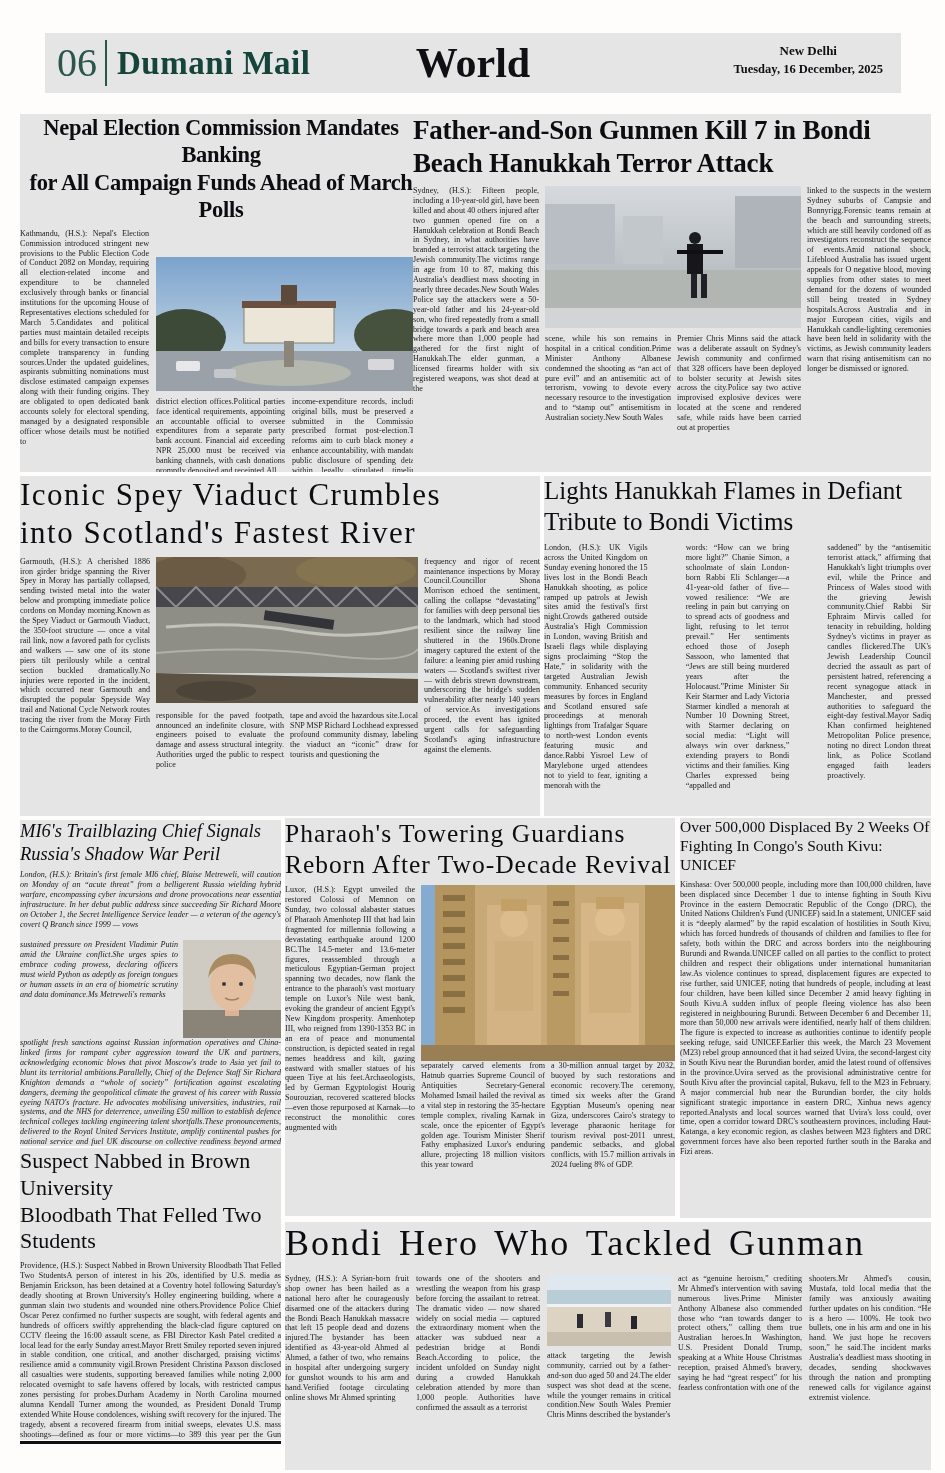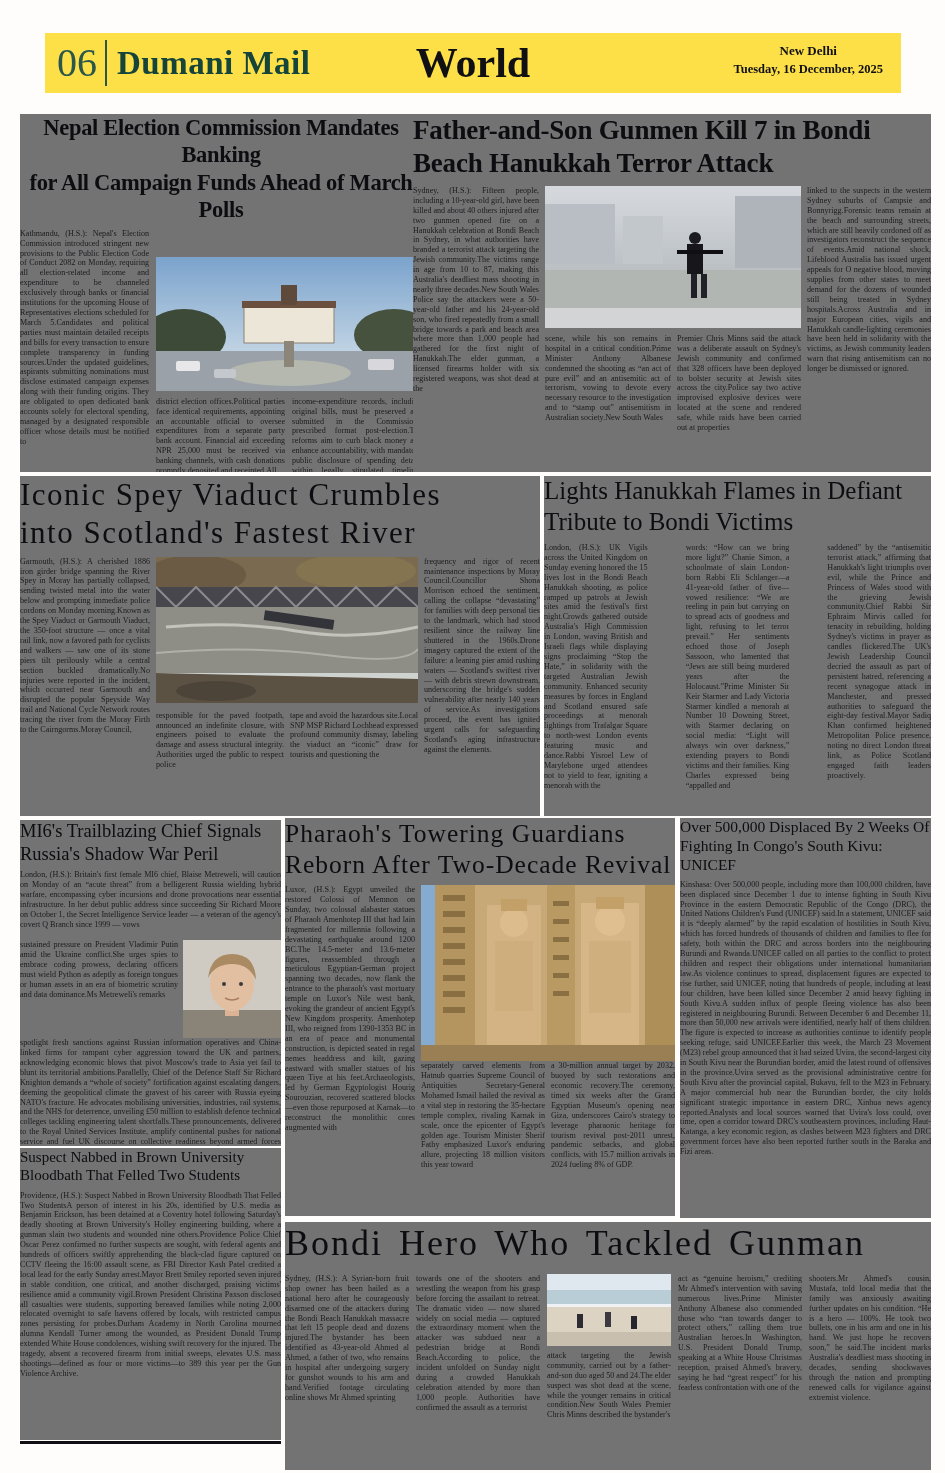--- a/index.html
+++ b/index.html
@@ -1,43 +1,43 @@
 <!DOCTYPE html>
 <html lang="en"><head>
 <meta charset="utf-8">
 <style>
   html,body{margin:0;padding:0;background:#fff;}
   .page{position:relative;width:945px;height:1473px;background:#fffdfb;overflow:hidden;
         font-family:"Liberation Serif","DejaVu Serif",serif;color:#18181c;}
   
-  .masthead-band{position:absolute;left:45px;top:33px;width:856px;height:60px;background:#fde047;
+  .masthead-band{position:absolute;left:45px;top:33px;width:856px;height:60px;background:#e5e5e5;
         display:flex;align-items:center;}
   .pagenum{font-size:40px;color:#2a564c;font-weight:400;margin-left:12px;line-height:1;}
   .mast-divider{width:2px;height:46px;background:#2a564c;margin:0 10px 0 8px;}
   .mastname{font-size:33px;font-weight:700;color:#14443a;letter-spacing:.5px;}
   .section-title{position:absolute;left:0;right:0;text-align:center;font-size:42px;font-weight:700;color:#101014;}
   .dateline{position:absolute;right:18px;top:10px;text-align:center;color:#101014;}
   .dateline .city{font-size:13px;font-weight:700;}
   .dateline .date{font-size:12.5px;font-weight:700;margin-top:3px;}
   
-  .article{position:absolute;overflow:hidden;background:#737373;}
+  .article{position:absolute;overflow:hidden;background:#e5e5e5;}
   .hl{color:#0d0d11;line-height:1.22;}
   .hl-line{display:block;}
   .bcol{font-size:8.1px;line-height:9.9px;text-align:justify;overflow:hidden;color:#1b1b1f;}
   .row{display:flex;}
   .photo{overflow:hidden;background:#ccc;}
   .photo svg{display:block;width:100%;height:100%;}
   .rule{position:absolute;background:#101014;}
   
   .hl-nepal{font-size:22.5px;font-weight:700;letter-spacing:-.3px;text-align:center;}
   .hl-bondi-attack{font-size:27px;font-weight:700;letter-spacing:-.2px;}
   .hl-spey{font-size:31px;font-weight:400;letter-spacing:1.5px;}
   .hl-lights{font-size:25px;font-weight:400;}
   .hl-mi6{font-size:18.5px;font-weight:400;}
-  .hl-brown{font-size:15px;font-weight:400;}
+  .hl-brown{font-size:22px;font-weight:400;}
   .hl-pharaoh{font-size:25.5px;font-weight:400;letter-spacing:1px;}
   .hl-congo{font-size:15.5px;font-weight:400;}
   .hl-hero{font-size:36px;font-weight:400;letter-spacing:2px;word-spacing:5px;}
 </style>
 </head>
 <body>
 
 <div class="page">
 
   <div class="masthead-band">
@@ -165,21 +165,21 @@
       <span class="hl-line">Lights Hanukkah Flames in Defiant</span>
       <span class="hl-line">Tribute to Bondi Victims</span>
     </div>
     <div class="row" style="margin-top:6px;gap:32px;">
       <div class="bcol" style="width:125px;height:268px;margin-right:6px;">London, (H.S.): UK Vigils across the United Kingdom on Sunday evening honored the 15 lives lost in the Bondi Beach Hanukkah shooting, as police ramped up patrols at Jewish sites amid the festival's first night.Crowds gathered outside Australia's High Commission in London, waving British and Israeli flags while displaying signs proclaiming “Stop the Hate,” in solidarity with the targeted Australian Jewish community. Enhanced security measures by forces in England and Scotland ensured safe proceedings at menorah lightings from Trafalgar Square to north-west London events featuring music and dance.Rabbi Yisroel Lew of Marylebone urged attendees not to yield to fear, igniting a menorah with the</div>
       <div class="bcol" style="width:125px;height:268px;margin-right:6px;">words: “How can we bring more light?” Chanie Simon, a schoolmate of slain London-born Rabbi Eli Schlanger—a 41-year-old father of five—vowed resilience: “We are reeling in pain but carrying on to spread acts of goodness and light, refusing to let terror prevail.” Her sentiments echoed those of Joseph Sassoon, who lamented that “Jews are still being murdered years after the Holocaust.”Prime Minister Sir Keir Starmer and Lady Victoria Starmer kindled a menorah at Number 10 Downing Street, with Starmer declaring on social media: “Light will always win over darkness,” extending prayers to Bondi victims and their families. King Charles expressed being “appalled and</div>
       <div class="bcol" style="width:125px;height:268px;">saddened” by the “antisemitic terrorist attack,” affirming that Hanukkah's light triumphs over evil, while the Prince and Princess of Wales stood with the grieving Jewish community.Chief Rabbi Sir Ephraim Mirvis called for tenacity in rebuilding, holding Sydney's victims in prayer as candles flickered.The UK's Jewish Leadership Council decried the assault as part of persistent hatred, referencing a recent synagogue attack in Manchester, and pressed authorities to safeguard the eight-day festival.Mayor Sadiq Khan confirmed heightened Metropolitan Police presence, noting no direct London threat link, as Police Scotland engaged faith leaders proactively.</div>
     </div>
   </div>
 
-  <div class="article" style="left:20px;top:820px;width:261px;height:326px;">
+  <div class="article" style="left:20px;top:820px;width:261px;height:326px;font-style:italic;">
     <div class="hl hl-mi6">
       <span class="hl-line">MI6's Trailblazing Chief Signals</span>
       <span class="hl-line">Russia's Shadow War Peril</span>
     </div>
     <div class="bcol" style="width:261px;height:70px;margin-top:5px;">London, (H.S.): Britain's first female MI6 chief, Blaise Metreweli, will caution on Monday of an “acute threat” from a belligerent Russia wielding hybrid warfare, encompassing cyber incursions and drone provocations near essential infrastructure. In her debut public address since succeeding Sir Richard Moore on October 1, the Secret Intelligence Service leader — a veteran of the agency's covert Q Branch since 1999 — vows</div>
     <div class="row">
       <div class="bcol" style="width:158px;height:98px;margin-right:5px;">sustained pressure on President Vladimir Putin amid the Ukraine conflict.She urges spies to embrace coding prowess, declaring officers must wield Python as adeptly as foreign tongues or human assets in an era of biometric scrutiny and data dominance.Ms Metreweli's remarks</div>
       <div class="photo" style="width:98px;height:98px;">
         <svg viewBox="0 0 98 98" preserveAspectRatio="none">
           <rect width="98" height="98" fill="#cfcbc2"></rect>

